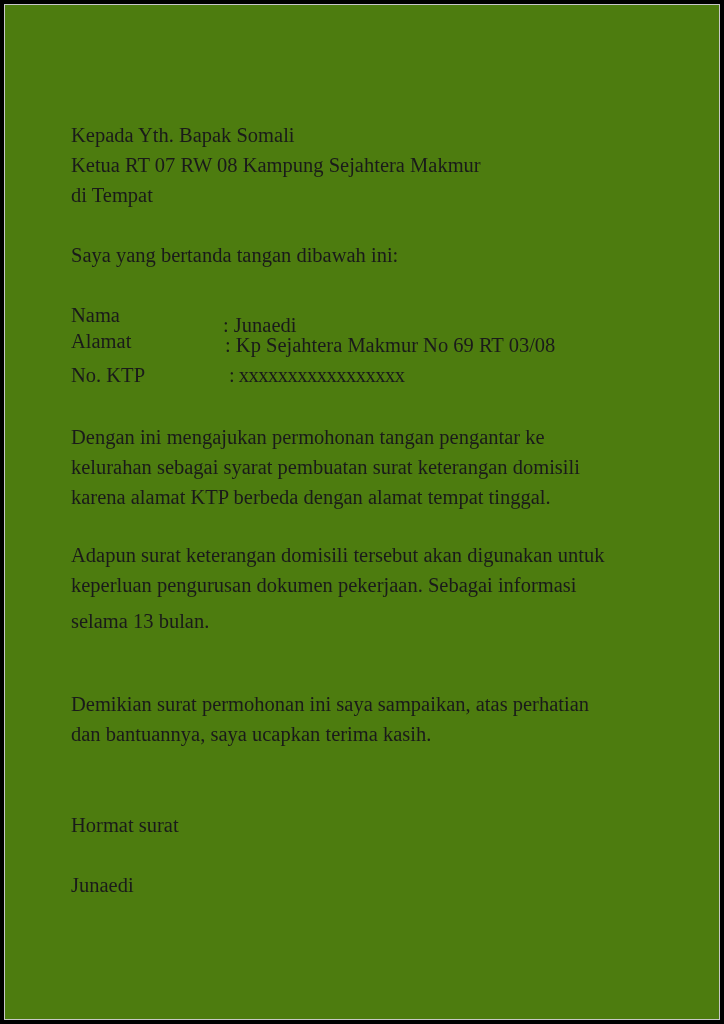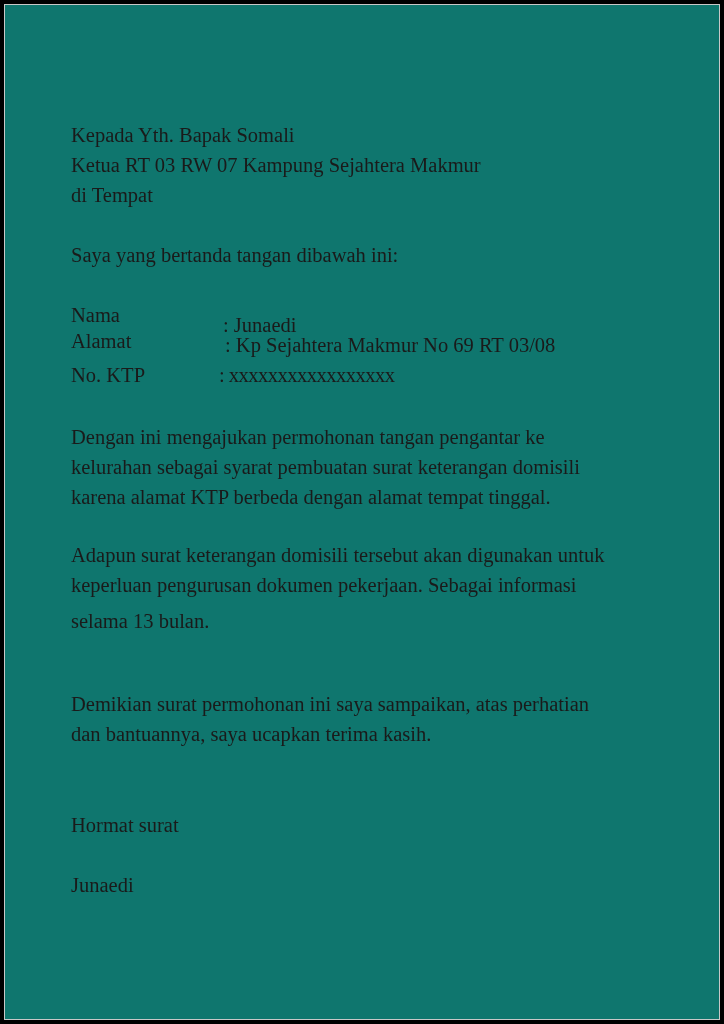--- a/index.html
+++ b/index.html
@@ -12,53 +12,53 @@
       height: 1024px;
       position: relative;
       overflow: hidden;
     }
     .page {
       position: absolute;
       left: 4px;
       top: 4px;
       width: 716px;
       height: 1016px;
-      background: #0f766e;
+      background: #4d7c0f;
       box-sizing: border-box;
       border: 1px solid #c8c8c8;
     }
     .line {
       position: absolute;
       left: 66px;
       font-family: "Liberation Serif", "DejaVu Serif", serif;
       font-size: 20.5px;
       color: #1a1a1a;
       white-space: nowrap;
       line-height: 24px;
     }
   </style>
 </head>
 <body>
 
 <div class="page">
 
   <div class="line" style="top:118px;">Kepada Yth. Bapak Somali</div>
-  <div class="line" style="top:148px;">Ketua RT 03 RW 07 Kampung Sejahtera Makmur</div>
+  <div class="line" style="top:148px;">Ketua RT 07 RW 08 Kampung Sejahtera Makmur</div>
   <div class="line" style="top:178px;">di Tempat</div>
 
   <div class="line" style="top:238px;">Saya yang bertanda tangan dibawah ini:</div>
 
   <div class="line" style="top:298px; left:66px;">Nama</div>
   <div class="line" style="top:308px; left:218px;">: Junaedi</div>
 
   <div class="line" style="top:324px; left:66px;">Alamat</div>
   <div class="line" style="top:328px; left:220px;">: Kp Sejahtera Makmur No 69 RT 03/08</div>
 
   <div class="line" style="top:358px; left:66px;">No. KTP</div>
-  <div class="line" style="top:358px; left:214px; letter-spacing:-0.5px;">: xxxxxxxxxxxxxxxxx</div>
+  <div class="line" style="top:358px; left:224px; letter-spacing:-0.5px;">: xxxxxxxxxxxxxxxxx</div>
 
   <div class="line" style="top:420px;">Dengan ini mengajukan permohonan tangan pengantar ke</div>
   <div class="line" style="top:450px;">kelurahan sebagai syarat pembuatan surat keterangan domisili</div>
   <div class="line" style="top:538px;">Adapun surat keterangan domisili tersebut akan digunakan untuk</div>
 
   <div class="line" style="top:480px;">karena alamat KTP berbeda dengan alamat tempat tinggal.</div>
   <div class="line" style="top:568px;">keperluan pengurusan dokumen pekerjaan. Sebagai informasi</div>
   <div class="line" style="top:604px;text-align:right;">selama 13 bulan.</div>
 
   <div class="line" style="top:687px;">Demikian surat permohonan ini saya sampaikan, atas perhatian</div>

